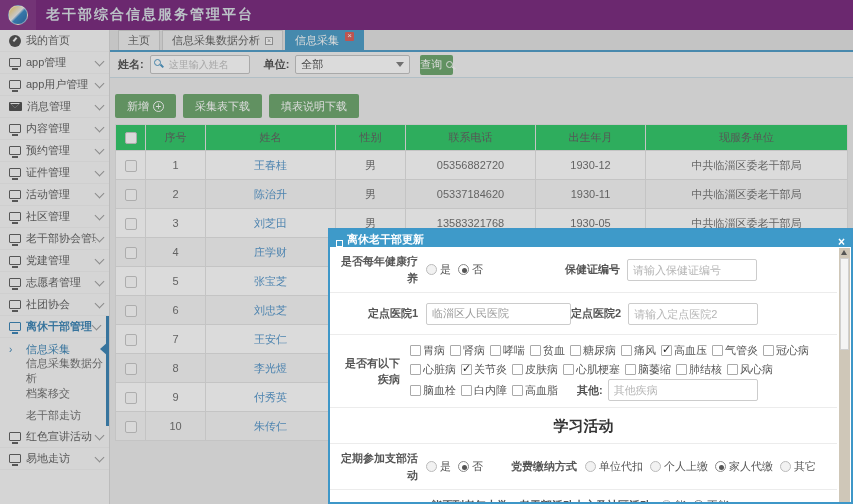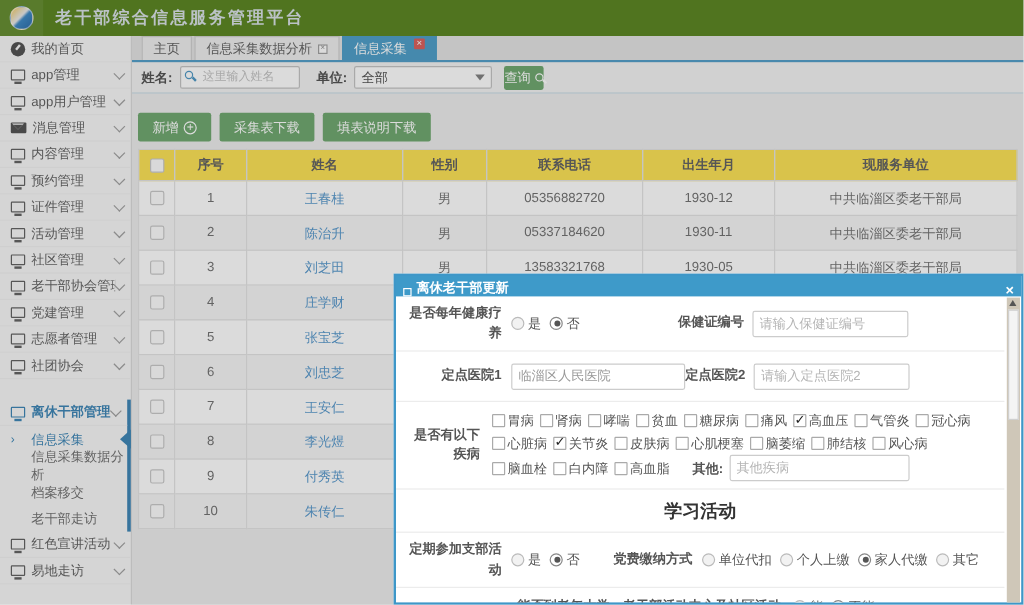--- a/index.html
+++ b/index.html
@@ -1,36 +1,36 @@
 <!DOCTYPE html>
 <html><head>
 <meta charset="utf-8">
 <style>
   * { box-sizing: border-box; margin: 0; padding: 0; }
   html,body { width:853px; height:504px; overflow:hidden; }
   body { font-family:"Liberation Sans","DejaVu Sans",sans-serif; font-size:11px; color:#555;
          background:#ececec; position:relative; }
 
   
-  .hdr { position:absolute; top:0; left:0; right:0; height:30px; background:#4d7c0f;
+  .hdr { position:absolute; top:0; left:0; right:0; height:30px; background:#701a75;
          display:flex; align-items:center; z-index:1; }
   .logo-box { width:36px; height:30px; background:rgba(255,255,255,0.07);
               display:flex; align-items:center; justify-content:center; }
   .logo-circle { width:20px; height:20px; border-radius:50%;
                  background:linear-gradient(135deg,#f0c24b 0%,#e8e8e8 45%,#2d7fc0 55%,#1b5fa0 100%);
                  border:1px solid rgba(255,255,255,0.5); }
   .hdr h1 { color:#d6dfe5; font-size:14px; font-weight:bold; letter-spacing:2px; margin-left:10px; }
 
   
   .sidebar { position:absolute; top:30px; left:0; width:110px; bottom:0; background:#f8f8f8;
              border-right:1px solid #d8d8d8; z-index:1; }
   .side-item { height:22px; display:flex; align-items:center; padding:0 6px 0 9px; cursor:pointer;
                color:#555; border-bottom:1px solid #f0f0f0; }
   .side-item .lbl { flex:1; font-size:11px; white-space:nowrap; overflow:hidden; margin-left:5px; }
-  .side-item.active { color:#2e7cb0;margin-top:17px; }
+  .side-item.active { color:#2e7cb0; }
   .side-item.active .lbl { color:#2e7cb0; font-weight:bold; }
   .chev { width:7px; height:7px; border-right:1.4px solid #999; border-bottom:1.4px solid #999;
           transform:rotate(45deg); margin-top:-3px; flex:none; }
   .grp.open { border-right:3px solid #2e7cb0; }
   .side-sub { height:22px; display:flex; align-items:center; padding-left:26px; color:#666;
               cursor:pointer; position:relative; }
   .side-sub.active { color:#2e7cb0; }
   .side-sub.active .submark { position:absolute; left:9px; color:#2e7cb0; font-size:10px; }
   .side-sub.active .notch { position:absolute; right:-3px; top:3px; width:0; height:0;
               border-top:8px solid transparent; border-bottom:8px solid transparent;
@@ -83,21 +83,21 @@
 
   .content { padding:16px 5px 0 5px; }
   .btnrow { display:flex; gap:7px; margin-bottom:6px; }
   .btnrow .btn-green { height:24px; padding:0 12px; }
   .pluscirc { width:11px; height:11px; border:1.3px solid #fff; border-radius:50%; font-size:10px;
               line-height:9px; text-align:center; color:#fff; display:inline-block; }
 
   table.grid { width:100%; border-collapse:collapse; background:#fff; }
   table.grid th, table.grid td { border:1px solid #e2e2e2; height:29px; text-align:center;
                                  font-size:11px; font-weight:normal; color:#666; }
-  table.grid th { background:#fde047; color:#555; font-weight:bold; height:26px; }
+  table.grid th { background:#22c55e; color:#555; font-weight:normal; height:26px; }
   table.grid tr:nth-child(even) td { background:#f5f5f5; }
   .cb { display:inline-block; width:12px; height:12px; border:1px solid #c5c5c5; background:#fdfdfd;
         border-radius:2px; vertical-align:middle; cursor:pointer; }
   a.namelink { color:#4a90c8; text-decoration:none; cursor:pointer; }
 
   
   .overlay { position:absolute; inset:0; background:rgba(90,90,90,0.22); z-index:5; }
   .modal { position:absolute; left:328px; top:228px; width:525px; height:276px; z-index:10;
            border:2px solid #3e97c8; background:#fff; overflow:hidden; }
   .modal-title { height:17px; background:#3e9ac9; color:#fff; display:flex; align-items:flex-end;

